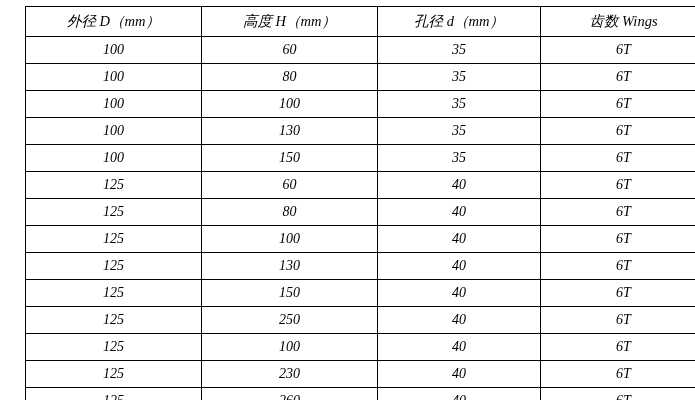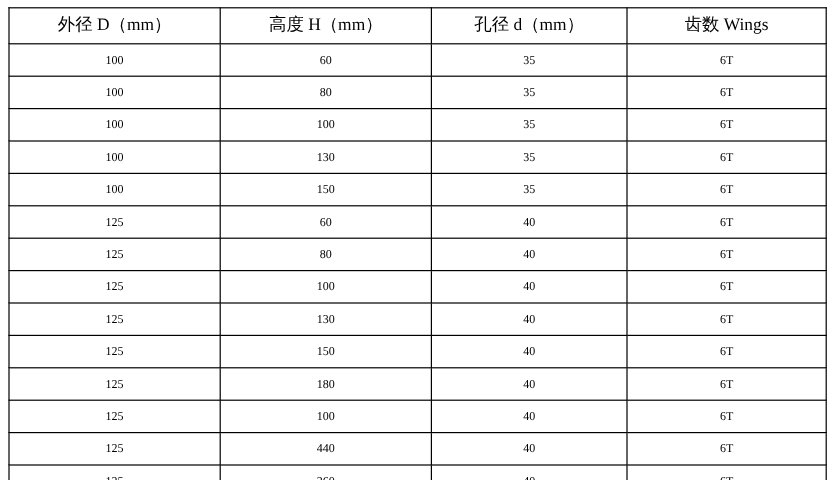--- a/index.html
+++ b/index.html
@@ -11,35 +11,36 @@
     width: 695px;
     height: 400px;
     font-family: "Liberation Serif", "DejaVu Serif", serif;
     color: #000000;
     overflow: hidden;
   }
   .sheet {
     width: 594px;
     height: 400px;
     box-sizing: border-box;
-    padding: 6px 7px 0 7px;
+    padding: 6px 7px 0 25px;
     background: #ffffff;
+    font-style: italic;
   }
   table.spec-table {
     border-collapse: collapse;
     width: 681px;
     table-layout: fixed;
   }
   table.spec-table td,
   table.spec-table th {
     border: 1px solid #000000;
     text-align: center;
     vertical-align: middle;
     font-weight: normal;
-    font-size: 10px;
+    font-size: 14px;
     line-height: 1.1;
     padding: 0;
     height: 26px;
     white-space: nowrap;
   }
   table.spec-table thead th {
     height: 29px;
     font-size: 14.5px;
   }
   
@@ -126,33 +127,33 @@
           <td class="body-cell">6T</td>
         </tr>
         <tr>
           <td class="body-cell">125</td>
           <td class="body-cell">150</td>
           <td class="body-cell">40</td>
           <td class="body-cell">6T</td>
         </tr>
         <tr>
           <td class="body-cell">125</td>
-          <td class="body-cell">180</td>
+          <td class="body-cell">250</td>
           <td class="body-cell">40</td>
           <td class="body-cell">6T</td>
         </tr>
         <tr>
           <td class="body-cell">125</td>
           <td class="body-cell">100</td>
           <td class="body-cell">40</td>
           <td class="body-cell">6T</td>
         </tr>
         <tr>
           <td class="body-cell">125</td>
-          <td class="body-cell">440</td>
+          <td class="body-cell">230</td>
           <td class="body-cell">40</td>
           <td class="body-cell">6T</td>
         </tr>
         <tr>
           <td class="body-cell">125</td>
           <td class="body-cell">260</td>
           <td class="body-cell">40</td>
           <td class="body-cell">6T</td>
         </tr>
       </tbody>

